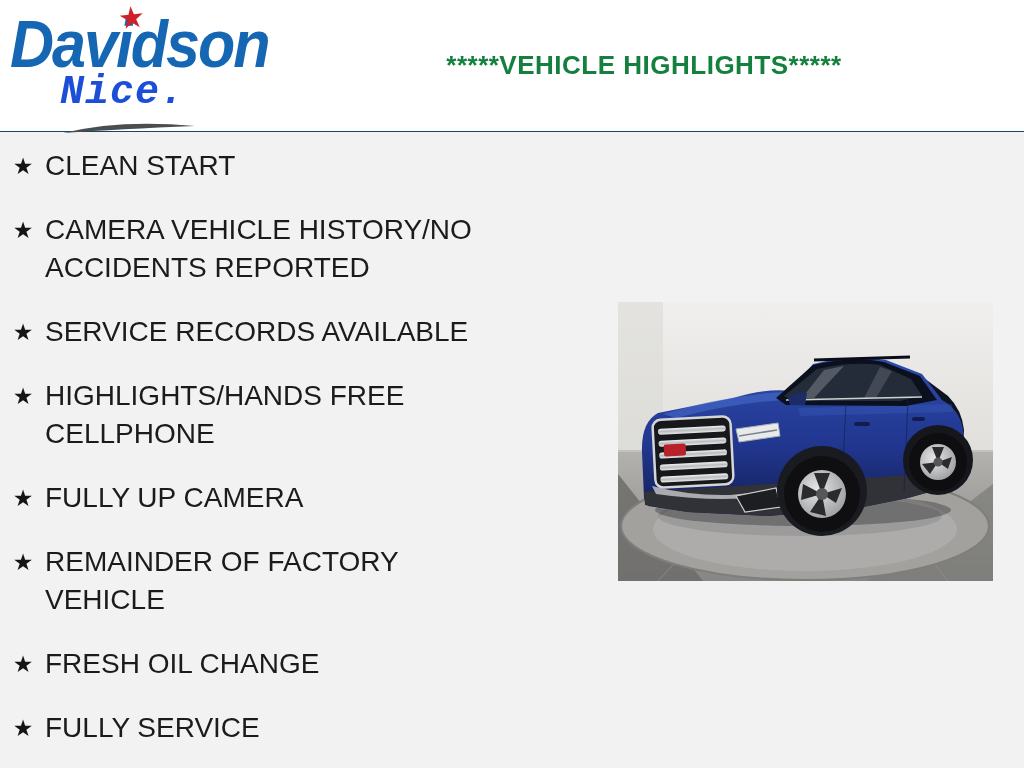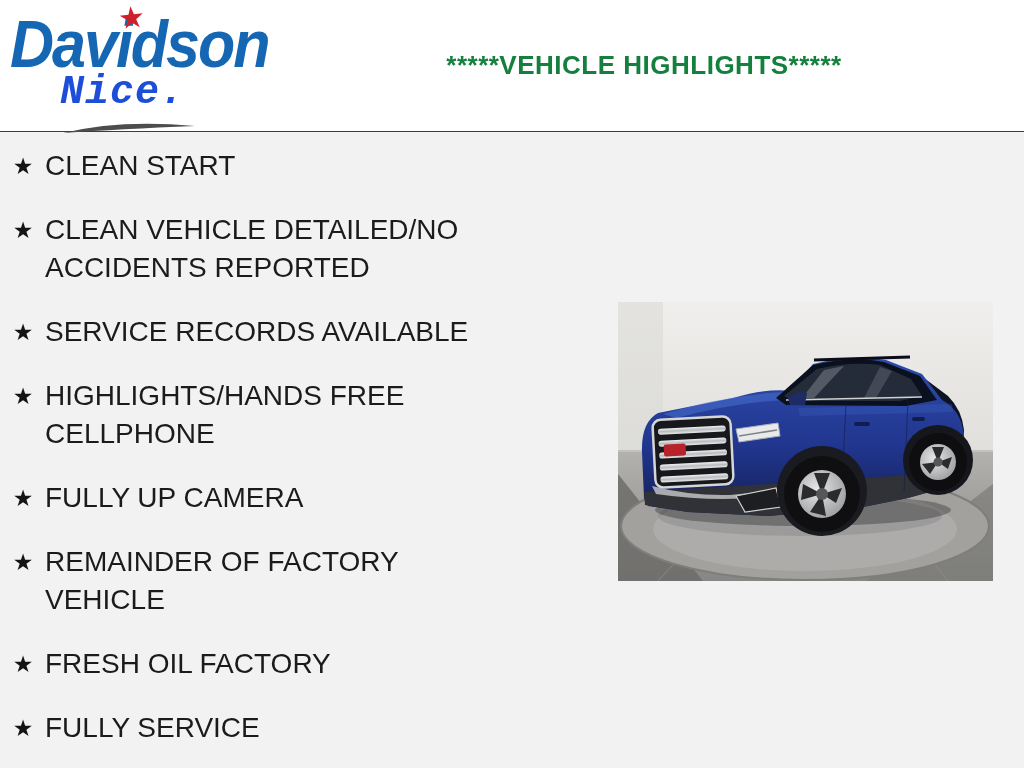--- a/index.html
+++ b/index.html
@@ -91,41 +91,41 @@
     <div class="vh-title">*****VEHICLE HIGHLIGHTS*****</div>
   </div>
 
   <ul class="highlights">
       <li>
         <span class="star">★</span>
         <span class="txt">CLEAN START</span>
       </li>
       <li>
         <span class="star">★</span>
-        <span class="txt">CLEAN VEHICLE DETAILED/NO ACCIDENTS REPORTED</span>
+        <span class="txt">CAMERA VEHICLE HISTORY/NO ACCIDENTS REPORTED</span>
       </li>
       <li>
         <span class="star">★</span>
         <span class="txt">SERVICE RECORDS AVAILABLE</span>
       </li>
       <li>
         <span class="star">★</span>
         <span class="txt">HIGHLIGHTS/HANDS FREE CELLPHONE</span>
       </li>
       <li>
         <span class="star">★</span>
         <span class="txt">FULLY UP CAMERA</span>
       </li>
       <li>
         <span class="star">★</span>
         <span class="txt">REMAINDER OF FACTORY VEHICLE</span>
       </li>
       <li>
         <span class="star">★</span>
-        <span class="txt">FRESH OIL FACTORY</span>
+        <span class="txt">FRESH OIL CHANGE</span>
       </li>
       <li>
         <span class="star">★</span>
         <span class="txt">FULLY SERVICE</span>
       </li>
     </ul>
 
   <div class="photo" title="Blue GMC SUV parked on a circular gray showroom turntable">
     <svg width="375" height="279" viewBox="0 0 375 279">
       <defs>

